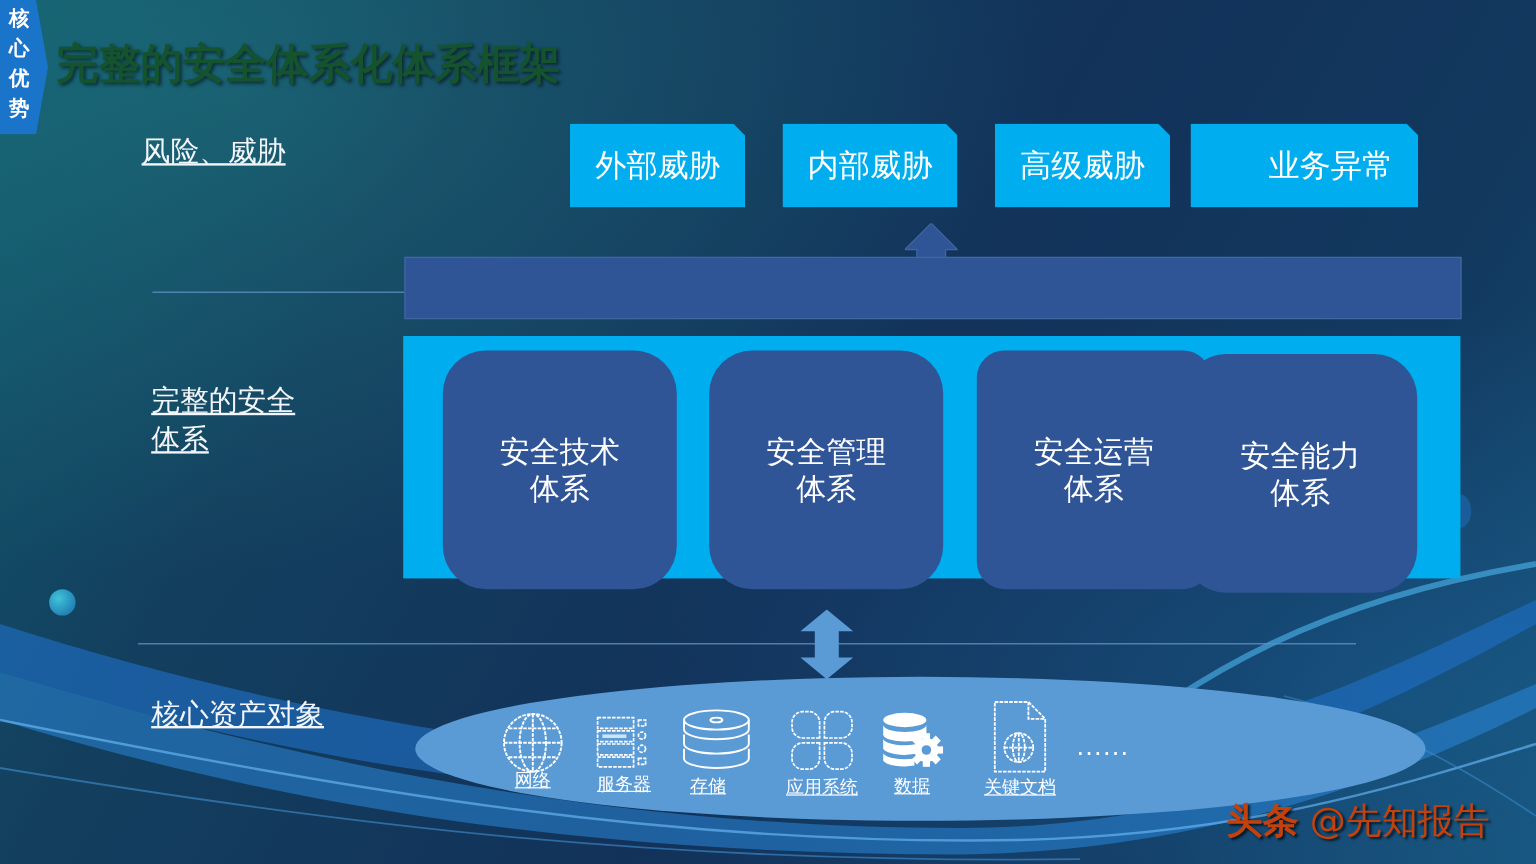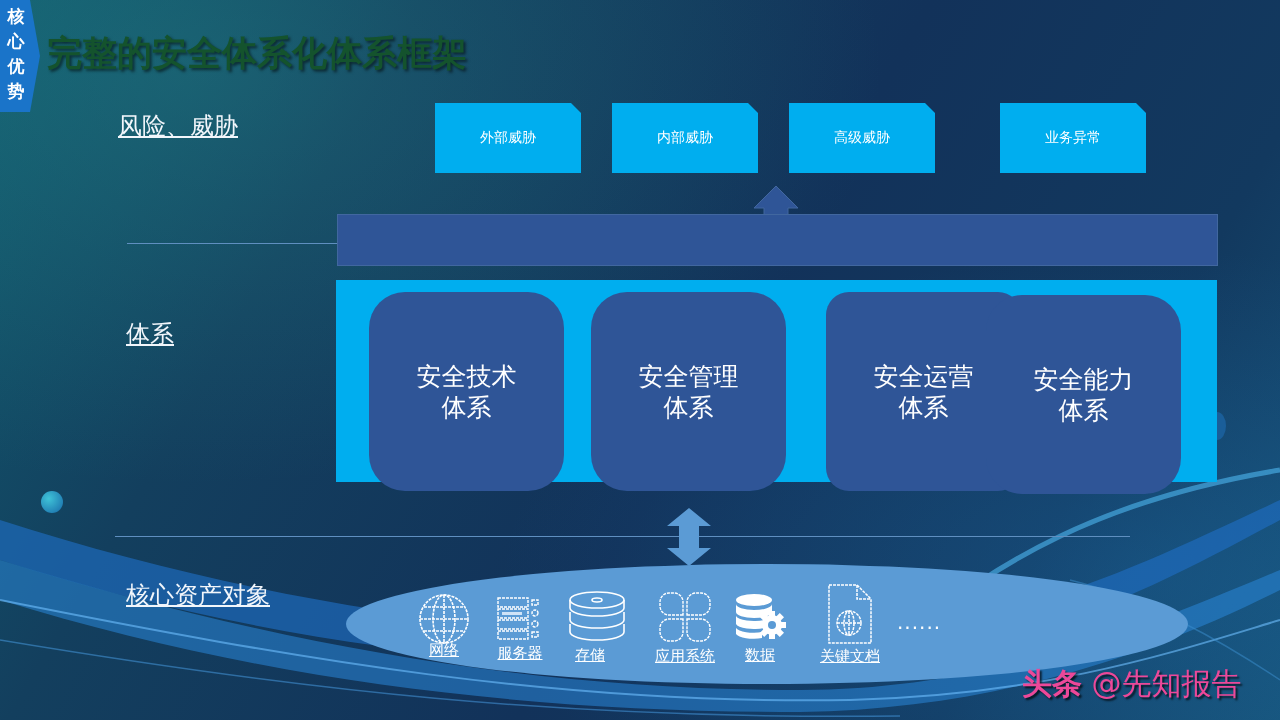--- a/index.html
+++ b/index.html
@@ -13,35 +13,35 @@
   .corner-tag{position:absolute;left:0;top:0;width:40px;height:112px;
     background:#1a74c9;clip-path:polygon(0 0,30px 0,40px 56px,30px 112px,0 112px);}
   .corner-tag span{position:absolute;left:6px;top:4px;width:20px;color:#fff;font-size:17px;
     line-height:25px;font-weight:bold;text-align:center;}
   .title{position:absolute;left:47px;top:30px;font-size:35px;font-weight:bold;color:#14532d;
     letter-spacing:0px;text-shadow:2px 2px 3px rgba(0,0,0,0.55);white-space:nowrap;}
   .row-label{position:absolute;color:#f2f6fb;font-size:24px;font-family:"DejaVu Serif","Liberation Serif",serif;line-height:32px;text-decoration:underline;}
   .hline{position:absolute;height:1px;background:#5f8fc0;}
   .threat{position:absolute;top:103px;width:146px;height:70px;background:#00aeef;
     clip-path:polygon(0 0,calc(100% - 10px) 0,100% 10px,100% 100%,0 100%);
-    display:flex;align-items:center;justify-content:center;color:#fff;font-size:14px;
-    font-family:"DejaVu Serif","Liberation Serif",serif;}
+    display:flex;align-items:center;justify-content:center;color:#fff;font-size:26px;
+    font-family:"DejaVu Serif","Liberation Serif",serif;margin-left:40px;}
   .bar{position:absolute;left:337px;top:214px;width:881px;height:52px;background:#2f5597;border:1px solid #41679f;box-sizing:border-box;}
   .up-arrow{position:absolute;left:754px;top:186px;width:44px;height:30px;}
   .frame{position:absolute;left:336px;top:280px;width:881px;height:202px;background:#00aeef;}
   .sys{position:absolute;top:12px;width:195px;height:199px;background:#2f5597;border-radius:36px;
     display:flex;align-items:center;justify-content:center;text-align:center;color:#fff;
     font-size:25px;line-height:31px;font-family:"DejaVu Serif","Liberation Serif",serif;}
   .dbl-arrow{position:absolute;left:667px;top:508px;width:44px;height:58px;}
   .ellipse{position:absolute;left:346px;top:564px;width:842px;height:120px;border-radius:50%;
     background:#5b9bd5;}
   .asset{position:absolute;text-align:center;color:#fff;}
   .asset .lbl{display:block;font-size:15px;line-height:18px;white-space:nowrap;text-decoration:underline;}
   .dots{position:absolute;left:897px;top:610px;color:#fff;font-size:20px;letter-spacing:1px;}
-  .watermark{position:absolute;left:1022px;top:664px;color:#ec4899;font-size:30px;
+  .watermark{position:absolute;left:1022px;top:664px;color:#c2410c;font-size:30px;
     text-shadow:2px 2px 2px rgba(0,0,0,0.7);white-space:nowrap;}
   .watermark b{font-weight:bold;}
   .orb{position:absolute;border-radius:50%;}
 </style>
 </head>
 <body>
 
 <div class="bg-glow"></div>
 
 <svg class="swoosh" width="1280" height="720">
@@ -62,37 +62,38 @@
     <div>心</div>
     <div>优</div>
     <div>势</div>
   </span>
 </div>
 
 <div class="title">完整的安全体系化体系框架</div>
 
 <div class="row-label" style="left:118px;top:110px;">风险、威胁</div>
 <div class="row-label" style="left:126px;top:318px;">
+  <div>完整的安全</div>
   <div>体系</div>
 </div>
 <div class="row-label" style="left:126px;top:579px;">核心资产对象</div>
 
 <div class="hline" style="left:127px;top:243px;width:210px;"></div>
 <div class="hline" style="left:115px;top:536px;width:1015px;"></div>
 
 <div class="threat" style="left:435px;">
     <span>外部威胁</span>
   </div>
 <div class="threat" style="left:612px;">
     <span>内部威胁</span>
   </div>
 <div class="threat" style="left:789px;">
     <span>高级威胁</span>
   </div>
-<div class="threat" style="left:1000px;">
+<div class="threat" style="left:952px;padding-left:44px;">
     <span>业务异常</span>
   </div>
 
 <svg class="up-arrow" viewBox="0 0 44 30">
   <polygon points="22,0 44,22 34,22 34,30 10,30 10,22 0,22" fill="#2f5597" stroke="#41679f" stroke-width="1"></polygon>
 </svg>
 
 <div class="bar"></div>
 
 <div class="frame">
@@ -101,21 +102,21 @@
         <div>安全技术</div>
         <div>体系</div>
       </div>
   </div>
   <div class="sys" style="left:255px;">
     <div>
         <div>安全管理</div>
         <div>体系</div>
       </div>
   </div>
-  <div class="sys" style="left:490px;border-radius:23px;">
+  <div class="sys" style="left:478px;border-radius:23px;">
     <div>
         <div>安全运营</div>
         <div>体系</div>
       </div>
   </div>
   <div class="sys" style="left:650px;top:15px;">
     <div>
         <div>安全能力</div>
         <div>体系</div>
       </div>

